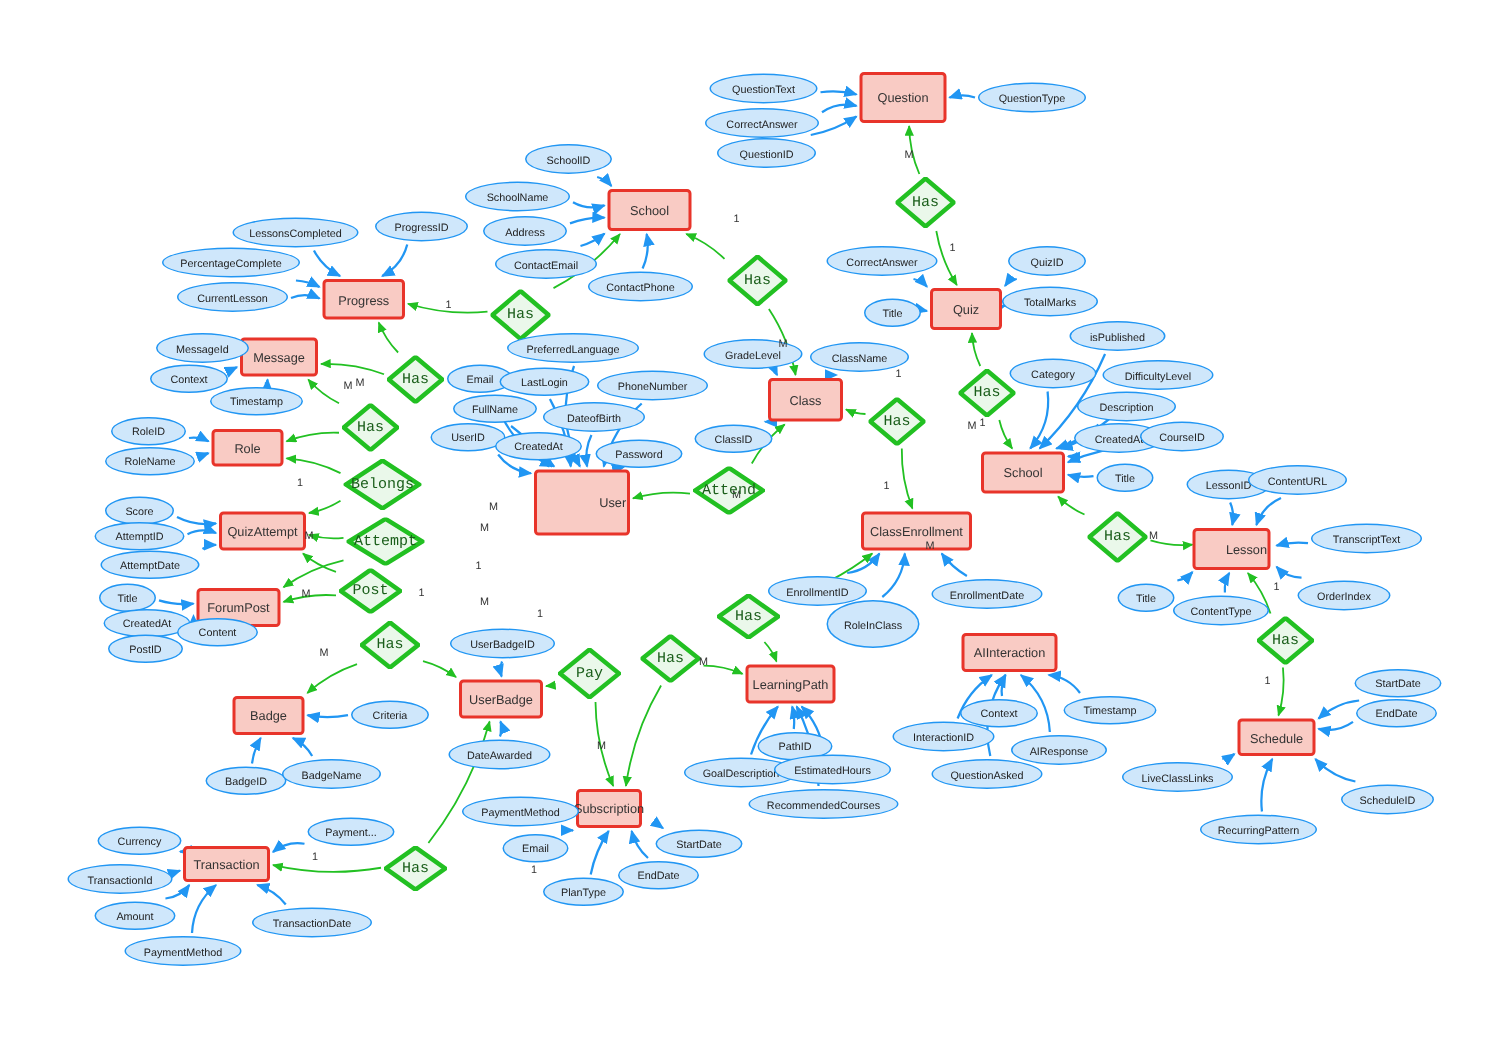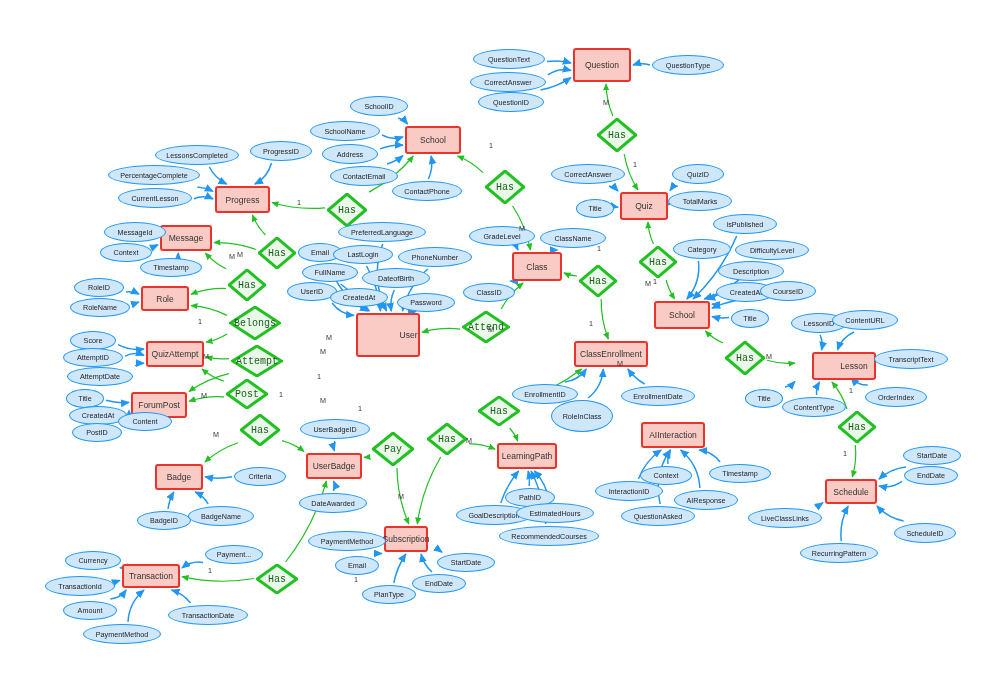--- a/index.html
+++ b/index.html
@@ -156,21 +156,21 @@
     <div class="node entity" style="left: 405px; top: 126px; width: 56px; height: 28px;">School</div>
     <div class="node entity" style="left: 215px; top: 186px; width: 55px; height: 27px;">Progress</div>
     <div class="node entity" style="left: 620px; top: 192px; width: 48px; height: 28px;">Quiz</div>
     <div class="node entity" style="left: 160px; top: 225px; width: 52px; height: 26px;">Message</div>
     <div class="node entity" style="left: 512px; top: 252px; width: 50px; height: 29px;">Class</div>
     <div class="node entity" style="left: 141px; top: 286px; width: 48px; height: 25px;">Role</div>
     <div class="node entity" style="left: 654px; top: 301px; width: 56px; height: 28px;">School</div>
     <div class="node entity" style="left: 356px; top: 313px; width: 64px; height: 44px; padding-left: 41px;">User</div>
     <div class="node entity" style="left: 146px; top: 341px; width: 58px; height: 26px;">QuizAttempt</div>
     <div class="node entity" style="left: 574px; top: 341px; width: 74px; height: 26px;">ClassEnrollment</div>
-    <div class="node entity" style="left: 812px; top: 352px; width: 64px; height: 28px; padding-left: 20px;">Lesson</div>
+    <div class="node entity" style="left: 795px; top: 352px; width: 52px; height: 28px; padding-left: 20px;">Lesson</div>
     <div class="node entity" style="left: 131px; top: 392px; width: 56px; height: 26px;">ForumPost</div>
     <div class="node entity" style="left: 641px; top: 422px; width: 64px; height: 26px;">AIInteraction</div>
     <div class="node entity" style="left: 497px; top: 443px; width: 60px; height: 26px;">LearningPath</div>
     <div class="node entity" style="left: 306px; top: 453px; width: 56px; height: 26px;">UserBadge</div>
     <div class="node entity" style="left: 155px; top: 464px; width: 48px; height: 26px;">Badge</div>
     <div class="node entity" style="left: 825px; top: 479px; width: 52px; height: 25px;">Schedule</div>
     <div class="node entity" style="left: 384px; top: 526px; width: 44px; height: 26px;">Subscription</div>
     <div class="node entity" style="left: 122px; top: 564px; width: 58px; height: 24px;">Transaction</div>
     <div class="node relationship" style="left: 597px; top: 118px; width: 40px; height: 34px;">
       <svg class="dia" viewBox="0 0 100 100" preserveAspectRatio="none">

